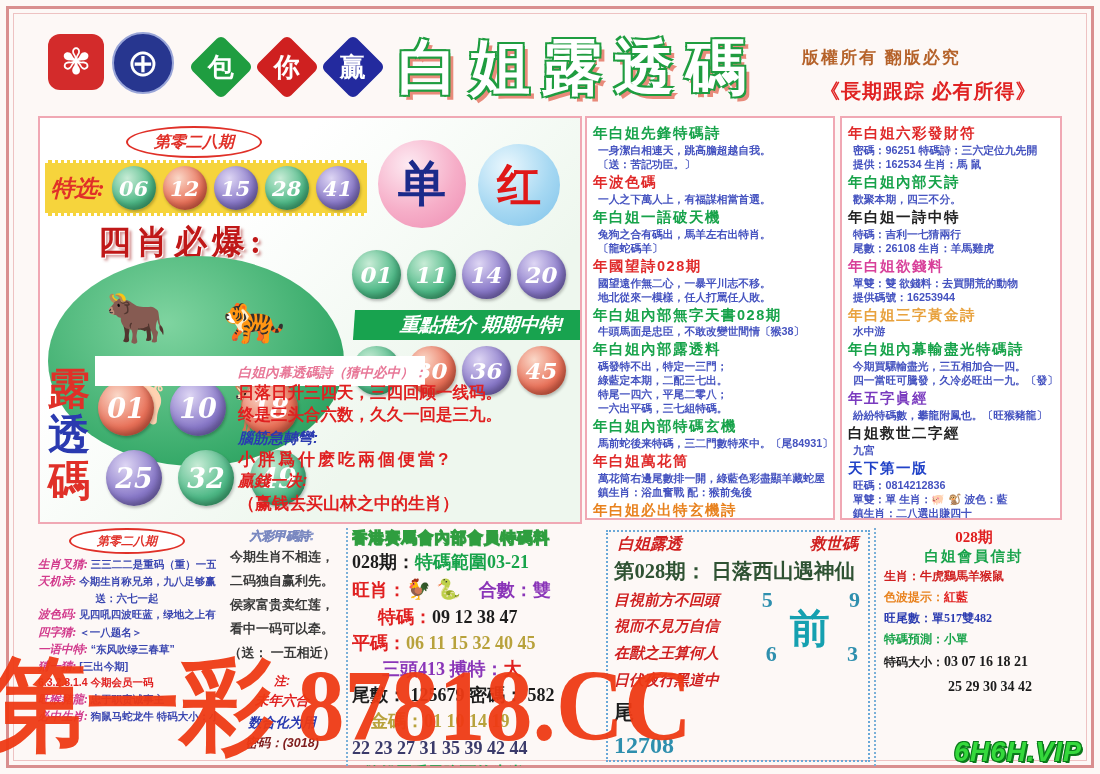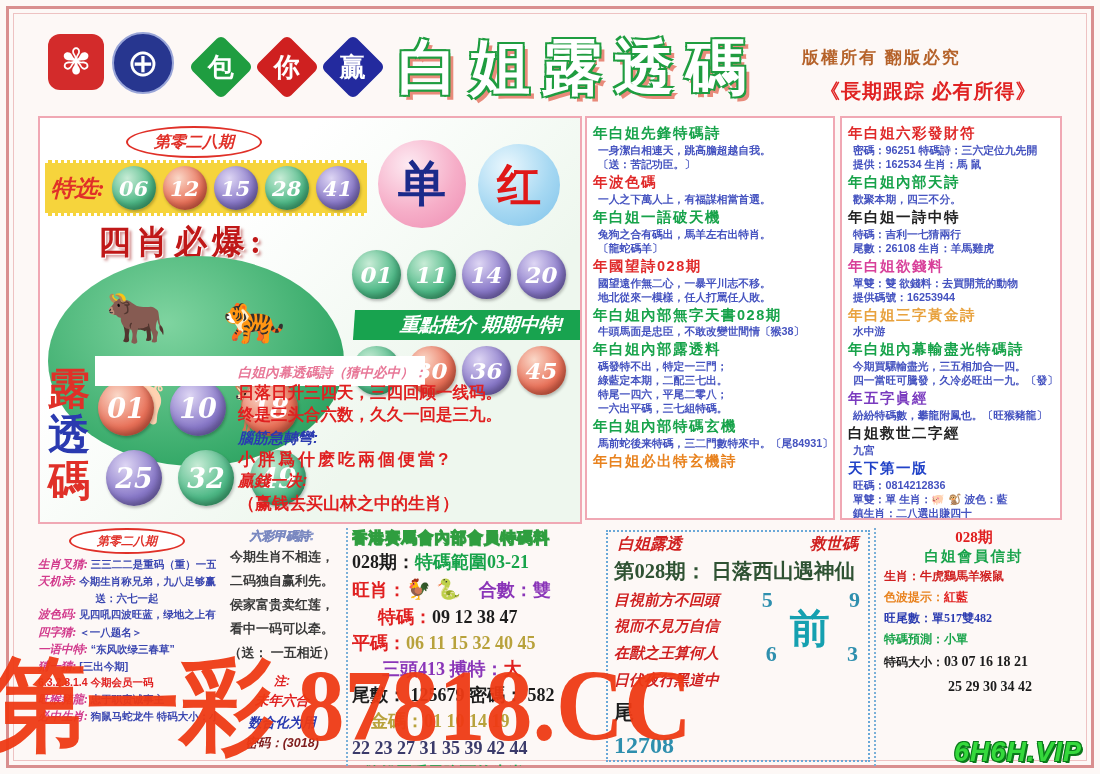--- a/index.html
+++ b/index.html
@@ -277,20 +277,25 @@
       <div class="sec-line">碼發特不出，特定一三門；</div>
       <div class="sec-line">綠藍定本期，二配三七出。</div>
       <div class="sec-line">特尾一四六，平尾二零八；</div>
       <div class="sec-line">一六出平碼，三七組特碼。</div>
     </div>
     <div>
       <div class="sec-title" style="color: rgb(23, 163, 74);">年白姐內部特碼玄機</div>
       <div class="sec-line">馬前蛇後来特碼，三二門數特來中。〔尾84931〕</div>
     </div>
     <div>
+      <div class="sec-title" style="color: rgb(224, 42, 42);">年白姐萬花筒</div>
+      <div class="sec-line">萬花筒右邊尾數排一開，綠藍色彩盡顯羊藏蛇屋</div>
+      <div class="sec-line">鎮生肖：浴血奮戰 配：猴前兔後</div>
+    </div>
+    <div>
       <div class="sec-title" style="color: rgb(232, 130, 30);">年白姐必出特玄機詩</div>
 
     </div>
   </div>
 
   <div id="right-col" class="panel" style="left:840px;top:116px;width:222px;height:404px;padding:4px 6px;box-sizing:border-box;">
     <div>
       <div class="sec-title" style="color: rgb(224, 42, 42);">年白姐六彩發財符</div>
       <div class="sec-line">密碼：96251 特碼詩：三六定位九先開</div>
       <div class="sec-line">提供：162534 生肖：馬 鼠</div>

